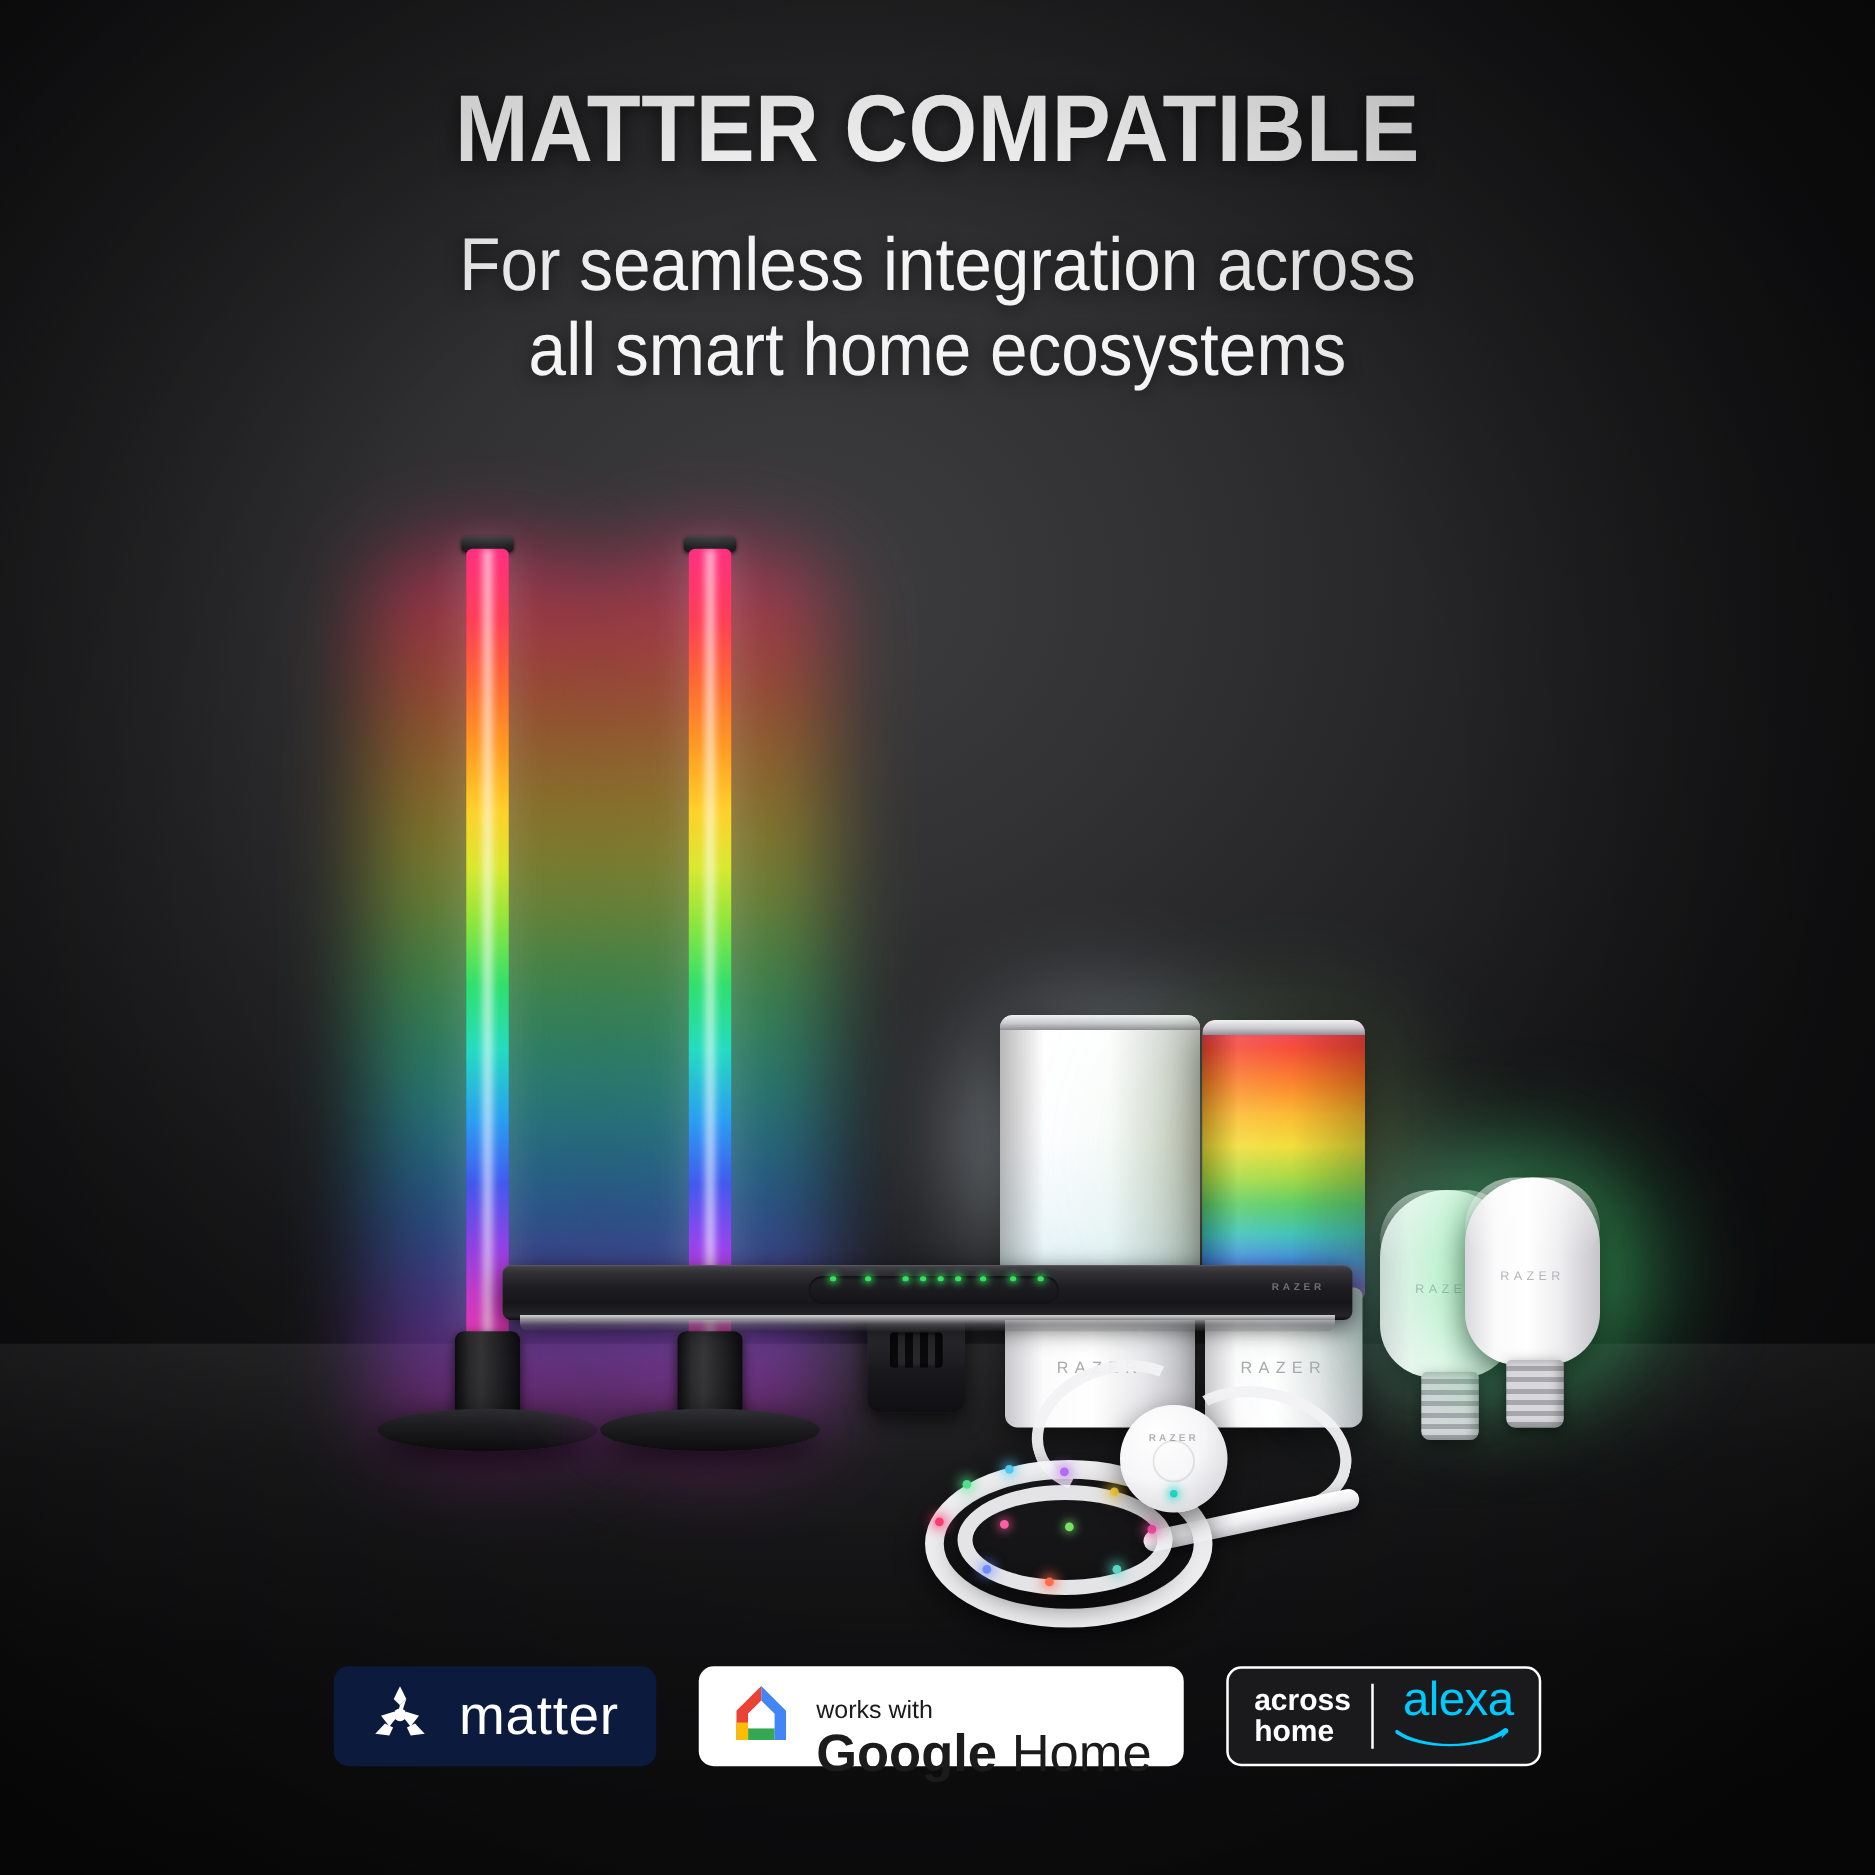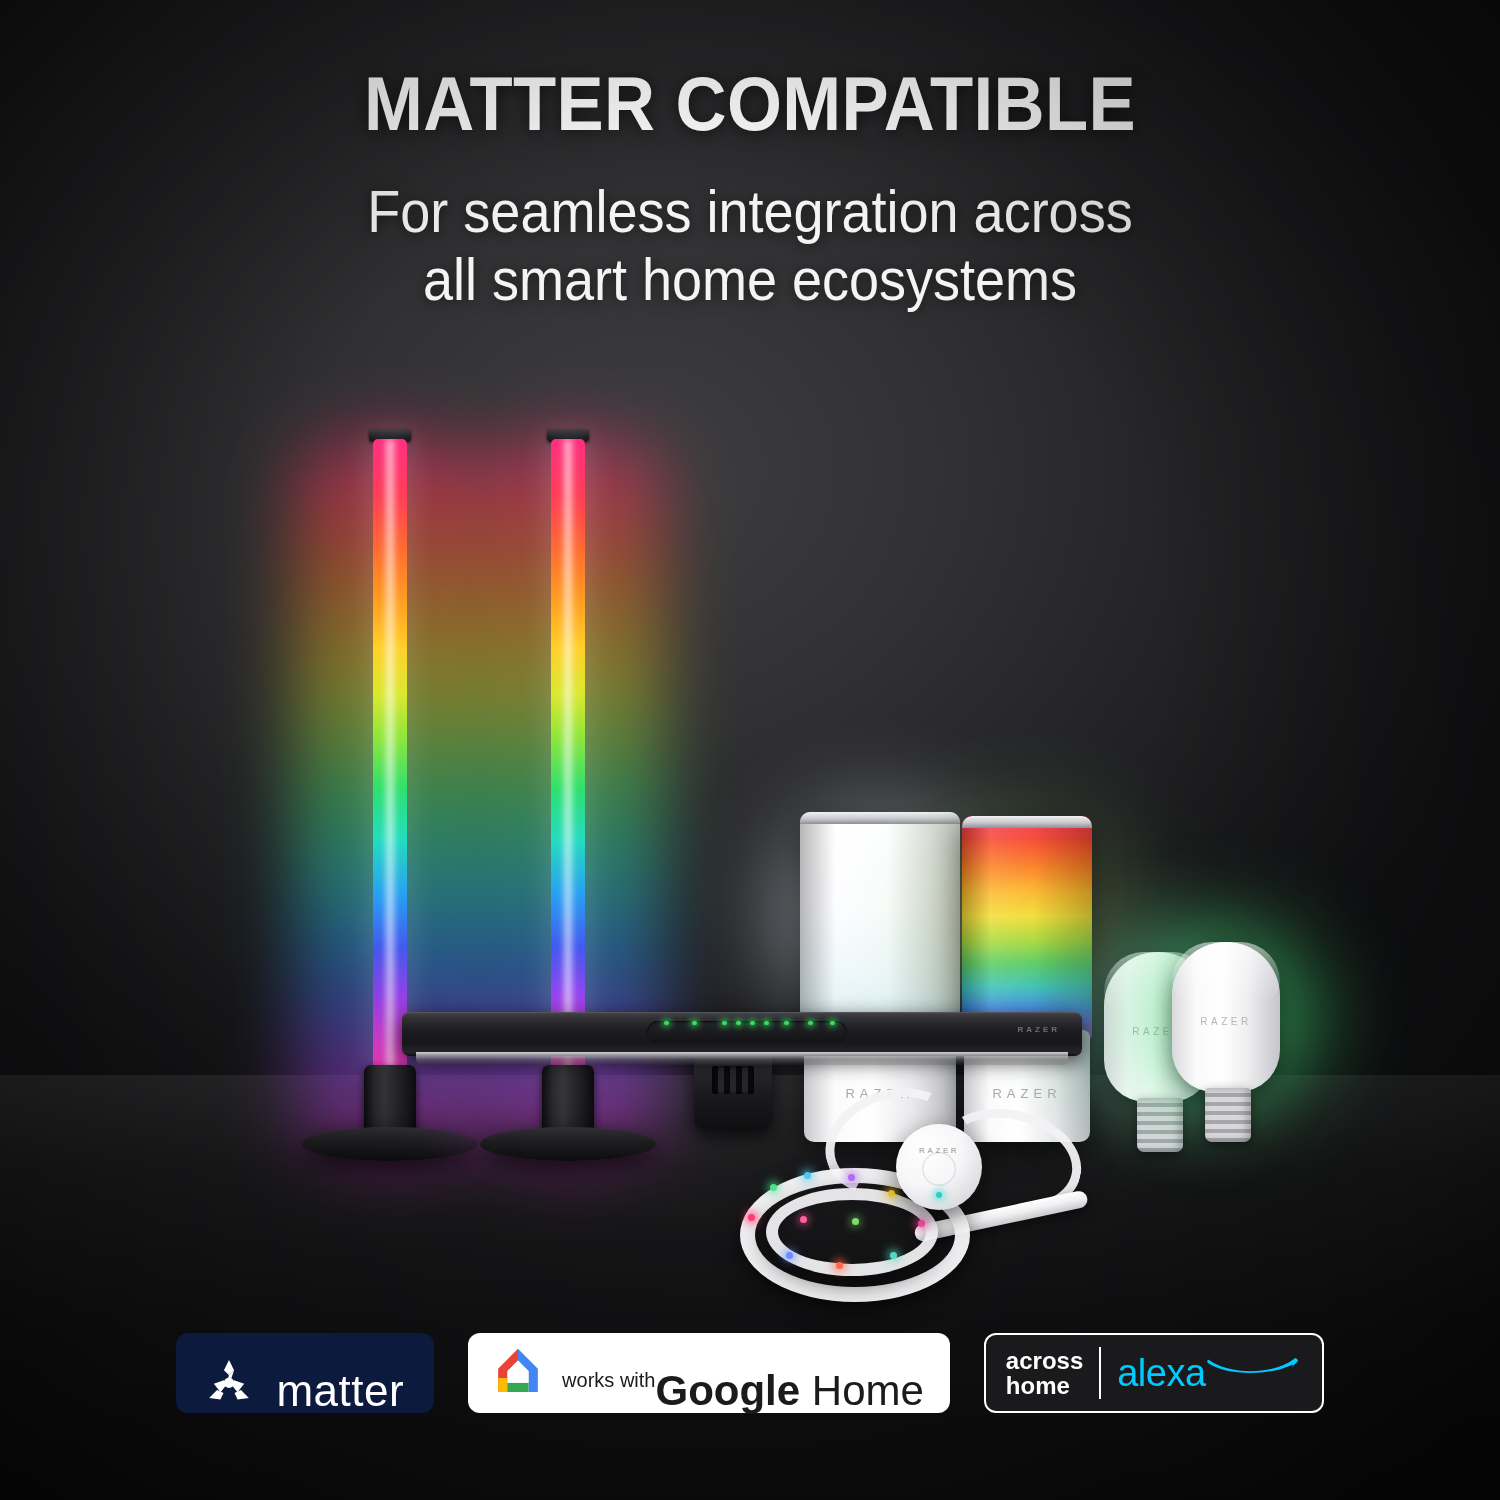--- a/index.html
+++ b/index.html
@@ -194,31 +194,31 @@
   .puck-word{position:absolute;left:0;right:0;top:22px;text-align:center;color:#b2b2b8;font-size:8px;letter-spacing:2.5px;font-weight:600;}
   .puck-led{position:absolute;left:50%;transform:translateX(-50%);bottom:12px;width:6px;height:6px;border-radius:50%;background:#1fd3c3;box-shadow:0 0 8px 2px rgba(31,211,195,.8);}
   .cable{
     position:absolute;border:9px solid rgba(243,243,245,.95);border-radius:50%;
     background:transparent;
   }
 
   
   .badges{position:absolute;left:0;right:0;top:1333px;display:flex;justify-content:center;align-items:center;gap:34px;z-index:10;}
   .badge{display:flex;align-items:center;border-radius:12px;box-sizing:border-box;}
-  .badge-matter{background:#0b1a3d;padding:0 30px 0 26px;height:80px;gap:20px;align-items:flex-end;}
+  .badge-matter{background:#0b1a3d;padding:0 30px 0 26px;height:80px;gap:20px;}
   .badge-matter .m-word{color:#ffffff;font-size:44px;font-weight:300;letter-spacing:.5px;line-height:1;}
   .badge-google{background:#ffffff;padding:0 26px 0 22px;height:80px;gap:16px;}
-  .g-text{display:flex;flex-direction:row;line-height:1;margin-top:36px;}
+  .g-text{display:flex;flex-direction:column;line-height:1;margin-top:36px;}
   .g-works{color:#1b1b1b;font-size:20px;font-weight:400;margin-bottom:4px;}
   .g-home{font-size:42px;font-weight:400;color:#1b1b1b;}
   .g-home b{font-weight:700;}
   .badge-alexa{background:#1a1a1c;border:2.5px solid #ffffff;padding:0 20px;height:80px;gap:16px;}
   .a-works{color:#fff;font-size:24px;font-weight:700;line-height:1.05;text-align:left;}
   .a-div{width:2px;height:52px;background:#ffffff;}
-  .a-logo{display:flex;flex-direction:row;align-items:flex-start;}
+  .a-logo{display:flex;flex-direction:column;align-items:flex-end;}
   .a-word{color:#00caff;font-size:38px;font-weight:400;line-height:.95;letter-spacing:-.5px;}
 </style>
 </head>
 <body>
 
 <div class="stage">
 
   <div class="floor"></div>
 
   <div class="headline">MATTER COMPATIBLE</div>

